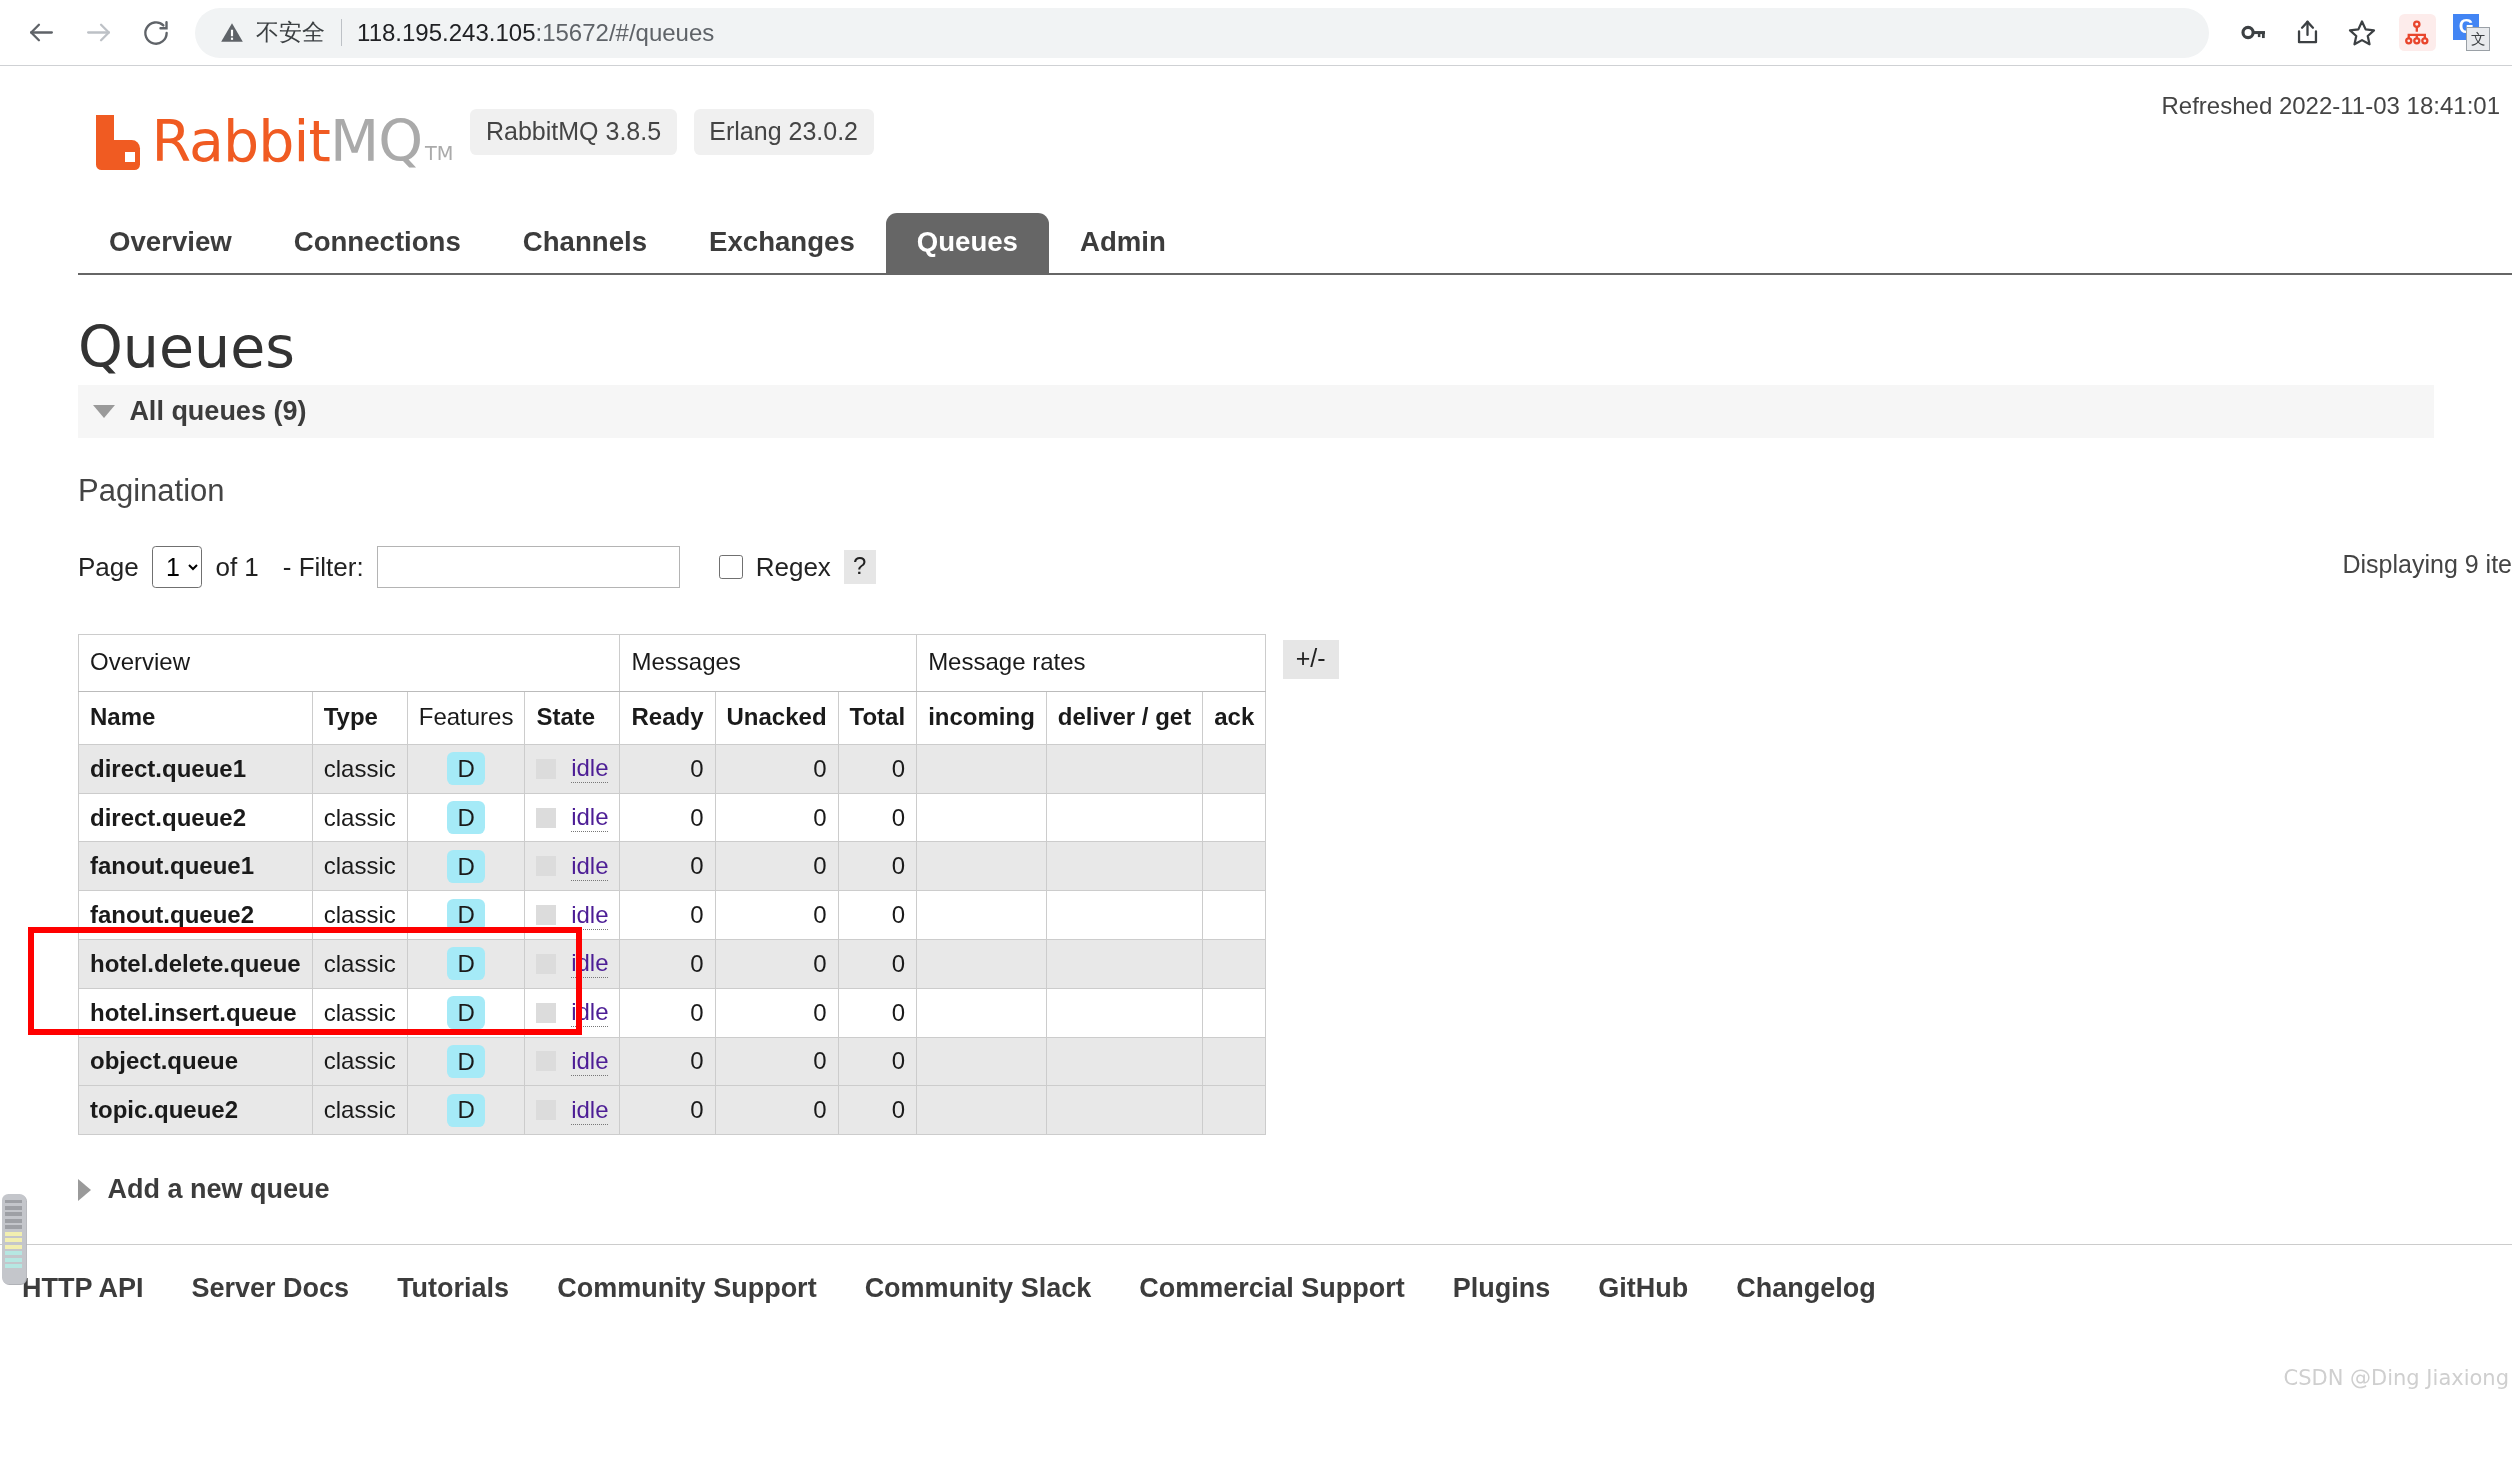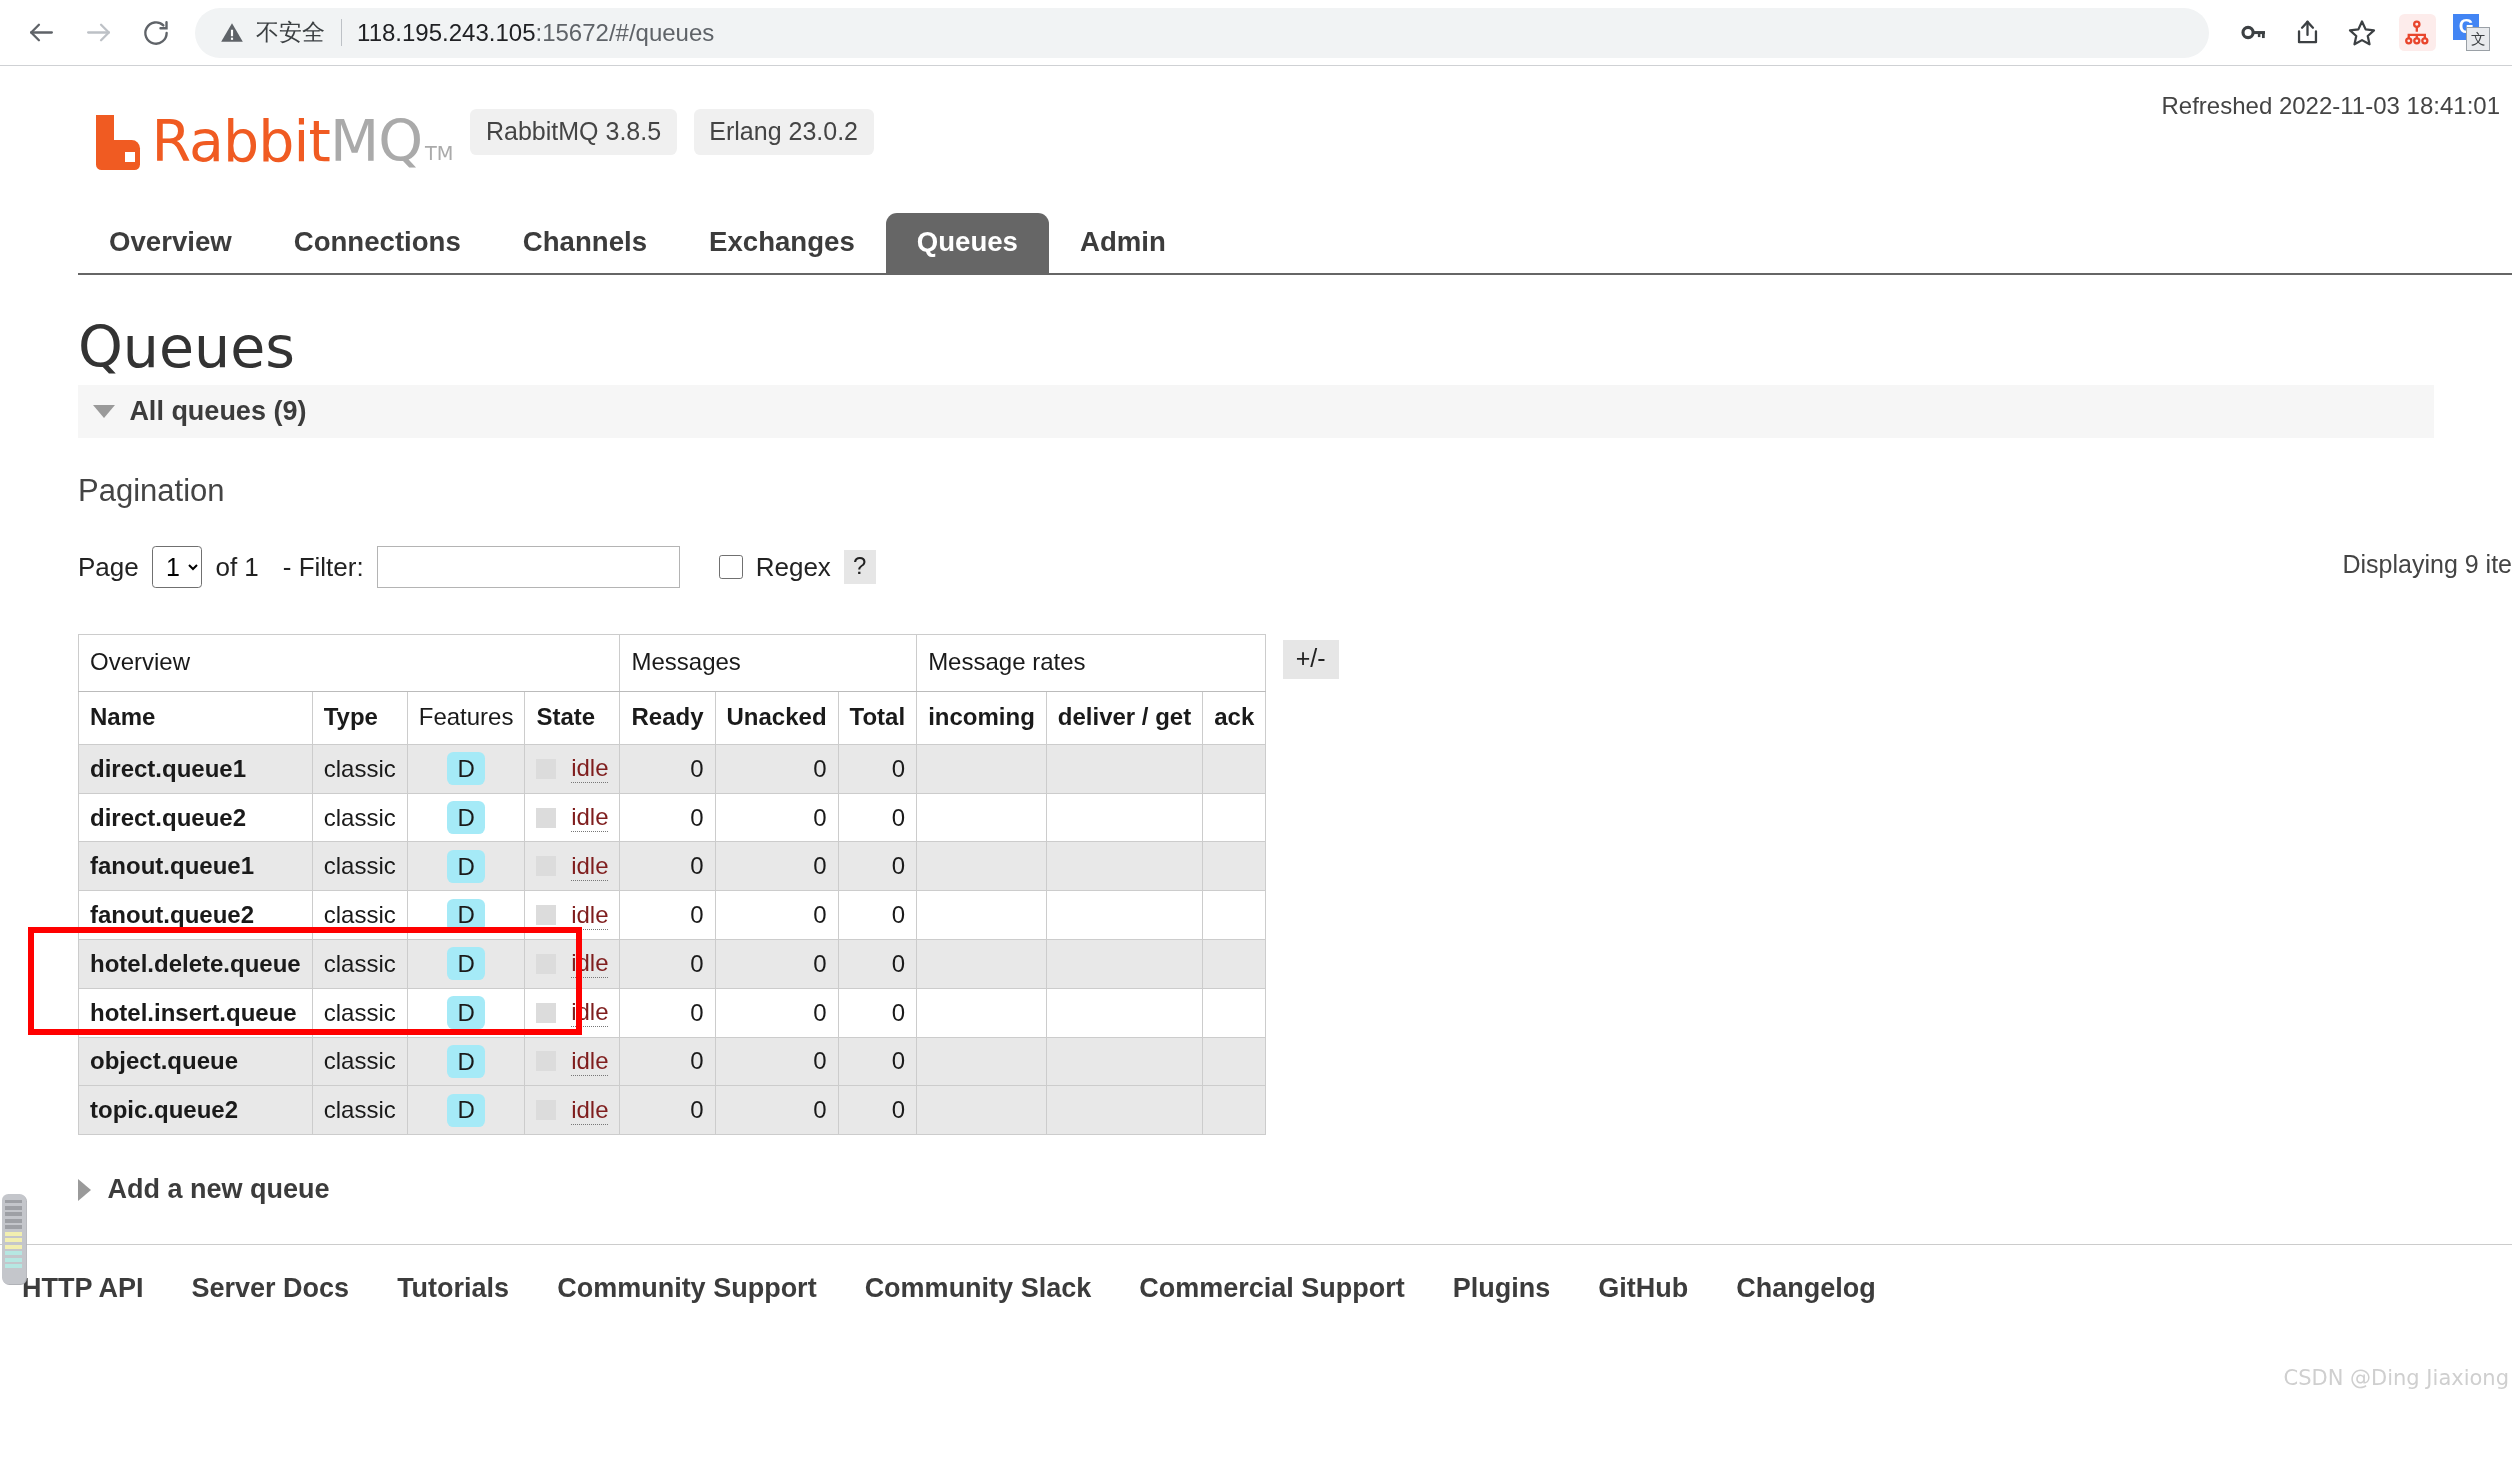--- a/index.html
+++ b/index.html
@@ -298,21 +298,21 @@
     border-radius: 6.4px; padding: 2.8px 10px; font-size: 24px;
     line-height: 1.15;
   }
   td.state-cell { padding: 5.5px 11px; }
   .state-inner { display: flex; align-items: center; }
   .state-square {
     width: 20px; height: 20px; background: #dcdcdc;
     margin-right: 14.7px; flex: 0 0 auto;
   }
   .state-text {
-    border-bottom: 1.8px dotted #777777; font-size: 24px; color: #7f1d1d;
+    border-bottom: 1.8px dotted #777777; font-size: 24px; color: #4c1d95;
   }
   td.num { text-align: right; padding-right: 13px; }
   td.rate { min-width: 0; }
   #plusminus {
     margin-left: 16.5px; margin-top: 5.5px;
     background: #e6e6e6; color: #222222;
     font-size: 25px; padding: 6.4px 13px 8.3px 13px;
     line-height: 1;
   }
 

